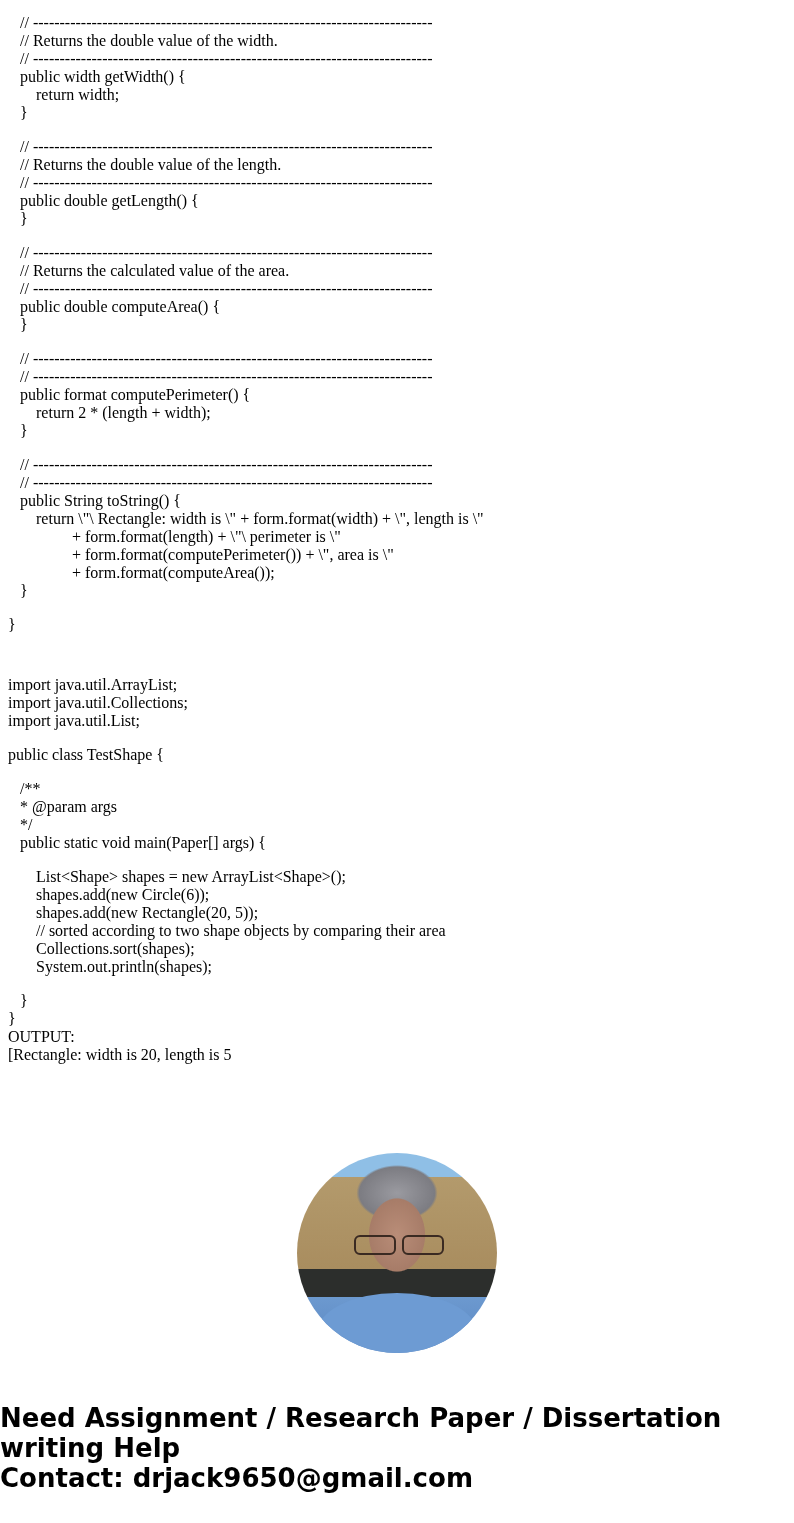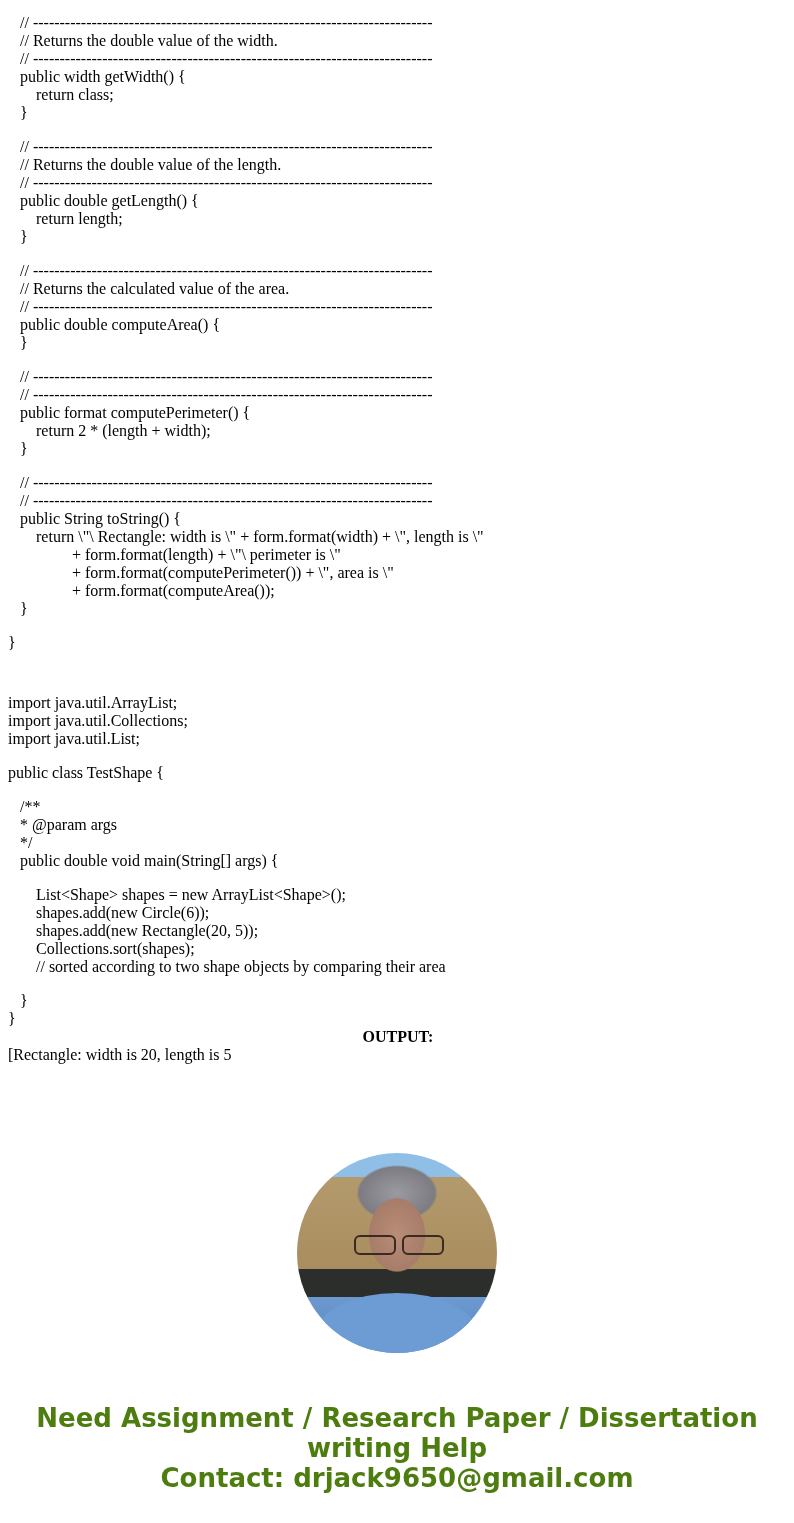--- a/index.html
+++ b/index.html
@@ -7,21 +7,21 @@
   .code-area {
     position: absolute; left: 8px; top: 0; width: 780px; height: 1122px;
     overflow: hidden;
     font-family: "Liberation Serif", serif; font-size: 16px; color: #000;
     line-height: 18px;
   }
   .code-inner { padding-top: 14px; }
   .ln { white-space: pre; height: 18px; }
   .gap { height: 16px; }
   .gap-xl { height: 42px; }
-  .output-label { font-weight: bold; text-align: center; }
+  .output-label { font-weight: normal; }
   .avatar {
     position: absolute; left: 297px; top: 1153px; width: 200px; height: 200px;
     border-radius: 50%; overflow: hidden;
     background:
       radial-gradient(ellipse 46px 60px at 100px 82px, #b98d78 0%, #a77c68 60%, rgba(0,0,0,0) 62%),
       radial-gradient(ellipse 58px 40px at 100px 40px, #9a9aa0 0%, #7c7c82 65%, rgba(0,0,0,0) 70%),
       linear-gradient(to bottom, #8fbfe6 0%, #8fbfe6 12%, #b39a6c 12%, #a98d5f 58%, #2c2e2c 58%, #2c2e2c 72%, #6c99cf 72%, #5b87c2 100%);
   }
   .avatar .shirt {
     position: absolute; left: 20px; top: 140px; width: 160px; height: 80px;
@@ -29,42 +29,41 @@
   }
   .avatar .glasses {
     position: absolute; left: 57px; top: 82px; width: 90px; height: 18px;
   }
   .avatar .glasses span {
     position: absolute; top: 0; width: 38px; height: 16px;
     border: 2px solid #3a2a22; border-radius: 6px;
   }
   .footer {
     position: absolute; left: 0; top: 1403px; width: 794px;
-    text-align: center; font-family: "DejaVu Sans", sans-serif;
-    font-weight: bold; font-size: 26px; line-height: 30px; color: #4d7c0f;
+    text-align: left; font-family: "DejaVu Sans", sans-serif;
+    font-weight: bold; font-size: 26px; line-height: 30px; color: #000000;
   }
 </style>
 </head>
 <body>
 
 <div class="code-area">
   <div class="code-inner">
 
     <div class="ln">   // ---------------------------------------------------------------------------</div>
     <div class="ln">   // Returns the double value of the width.</div>
     <div class="ln">   // ---------------------------------------------------------------------------</div>
     <div class="ln">   public width getWidth() {</div>
-    <div class="ln">       return class;</div>
+    <div class="ln">       return width;</div>
     <div class="ln">   }</div>
     <div class="gap"></div>
     <div class="ln">   // ---------------------------------------------------------------------------</div>
     <div class="ln">   // Returns the double value of the length.</div>
     <div class="ln">   // ---------------------------------------------------------------------------</div>
     <div class="ln">   public double getLength() {</div>
-    <div class="ln">       return length;</div>
     <div class="ln">   }</div>
     <div class="gap"></div>
     <div class="ln">   // ---------------------------------------------------------------------------</div>
     <div class="ln">   // Returns the calculated value of the area.</div>
     <div class="ln">   // ---------------------------------------------------------------------------</div>
     <div class="ln">   public double computeArea() {</div>
     <div class="ln">   }</div>
     <div class="gap"></div>
     <div class="ln">   // ---------------------------------------------------------------------------</div>
     <div class="ln">   // ---------------------------------------------------------------------------</div>
@@ -86,27 +85,28 @@
 
     <div class="ln">import java.util.ArrayList;</div>
     <div class="ln">import java.util.Collections;</div>
     <div class="ln">import java.util.List;</div>
     <div class="gap"></div>
     <div class="ln">public class TestShape {</div>
     <div class="gap"></div>
     <div class="ln">   /**</div>
     <div class="ln">   * @param args</div>
     <div class="ln">   */</div>
-    <div class="ln">   public double void main(String[] args) {</div>
+    <div class="ln">   public static void main(Paper[] args) {</div>
     <div class="gap"></div>
     <div class="ln">       List&lt;Shape&gt; shapes = new ArrayList&lt;Shape&gt;();</div>
     <div class="ln">       shapes.add(new Circle(6));</div>
     <div class="ln">       shapes.add(new Rectangle(20, 5));</div>
+    <div class="ln">       // sorted according to two shape objects by comparing their area</div>
     <div class="ln">       Collections.sort(shapes);</div>
-    <div class="ln">       // sorted according to two shape objects by comparing their area</div>
+    <div class="ln">       System.out.println(shapes);</div>
     <div class="gap"></div>
     <div class="ln">   }</div>
     <div class="ln">}</div>
     <div class="ln output-label">OUTPUT:</div>
     <div class="ln">[Rectangle: width is 20, length is 5</div>
   </div>
 </div>
 
 <div class="avatar">
   <div class="glasses">

